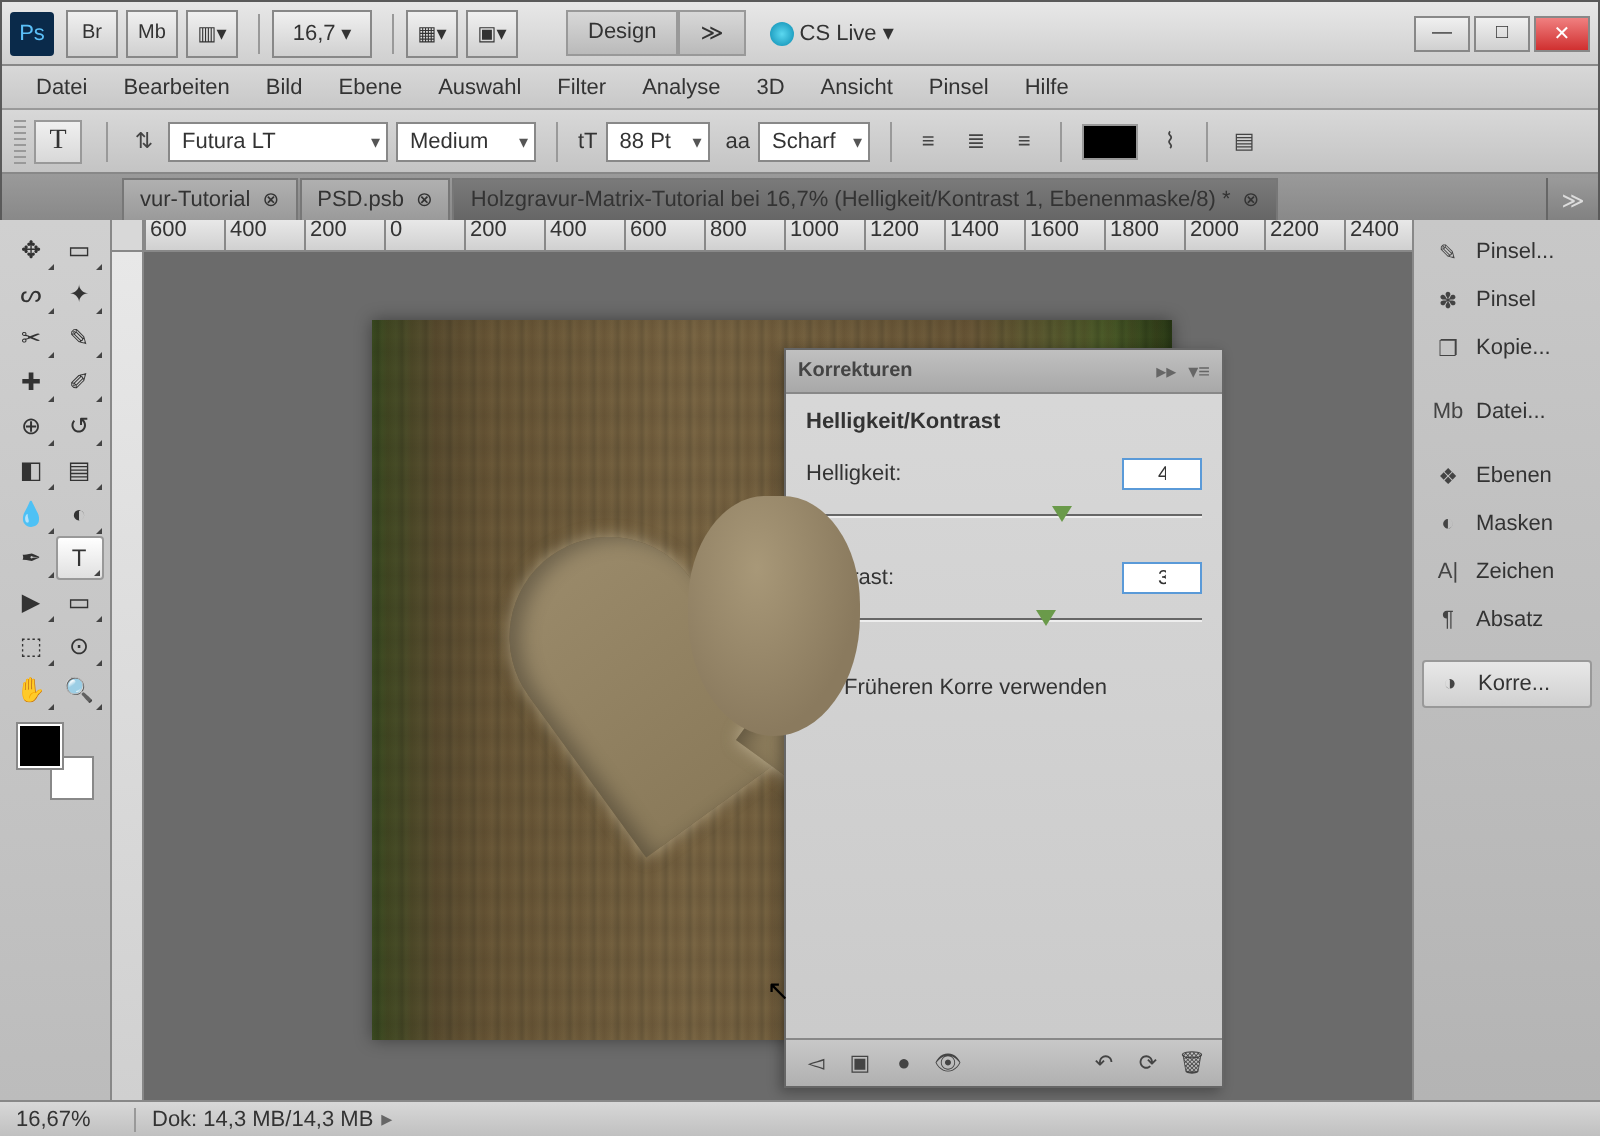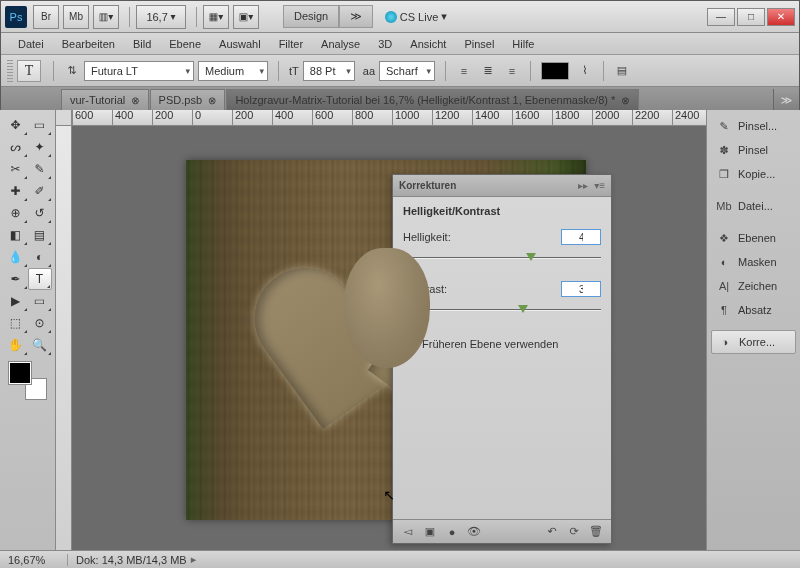--- a/index.html
+++ b/index.html
@@ -248,21 +248,21 @@
           <div class="adj-row">
             <span class="adj-label">Kontrast:</span>
             <input class="adj-val" value="32" style="">
           </div>
           <div class="adj-slider">
             <div class="adj-track"></div>
             <div class="adj-thumb" style="left:58%"></div>
           </div>
           <label class="adj-check">
             <input type="checkbox" style="">
-            <span>Früheren Ebene verwenden</span>
+            <span>Früheren Korre verwenden</span>
           </label>
         </div>
         <div class="cursor">↖</div>
         <div class="adj-footer">
           <div class="fi">◅</div>
           <div class="fi">▣</div>
           <div class="fi">●</div>
           <div class="fi">👁</div>
           <div style="flex:1"></div>
           <div class="fi">↶</div>

